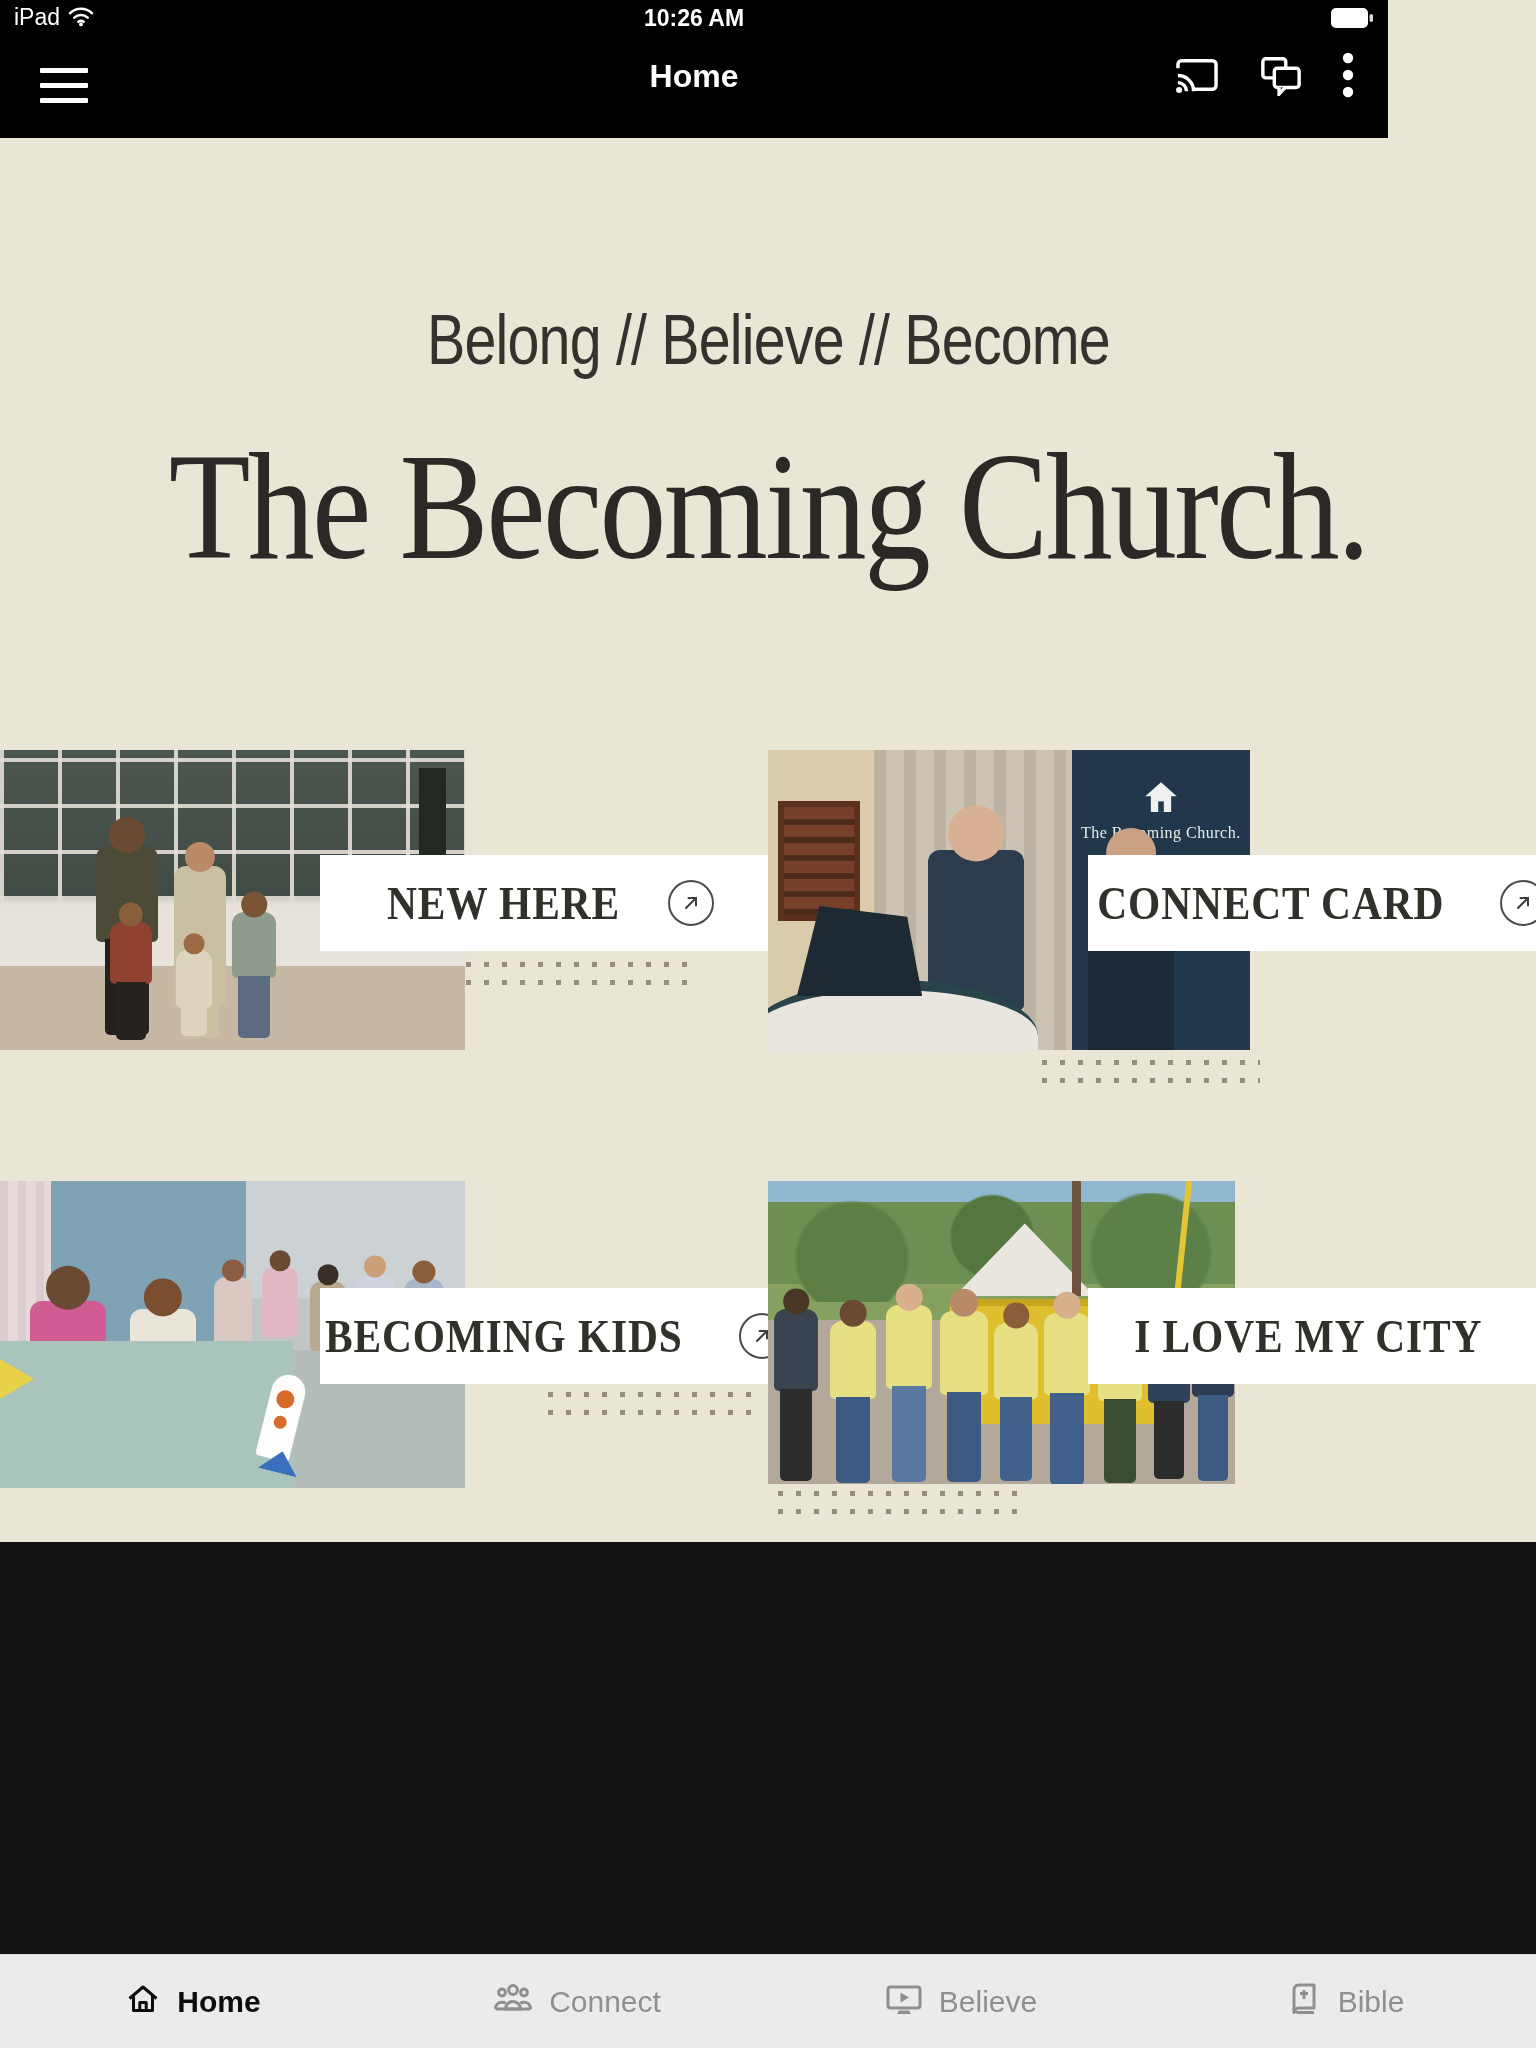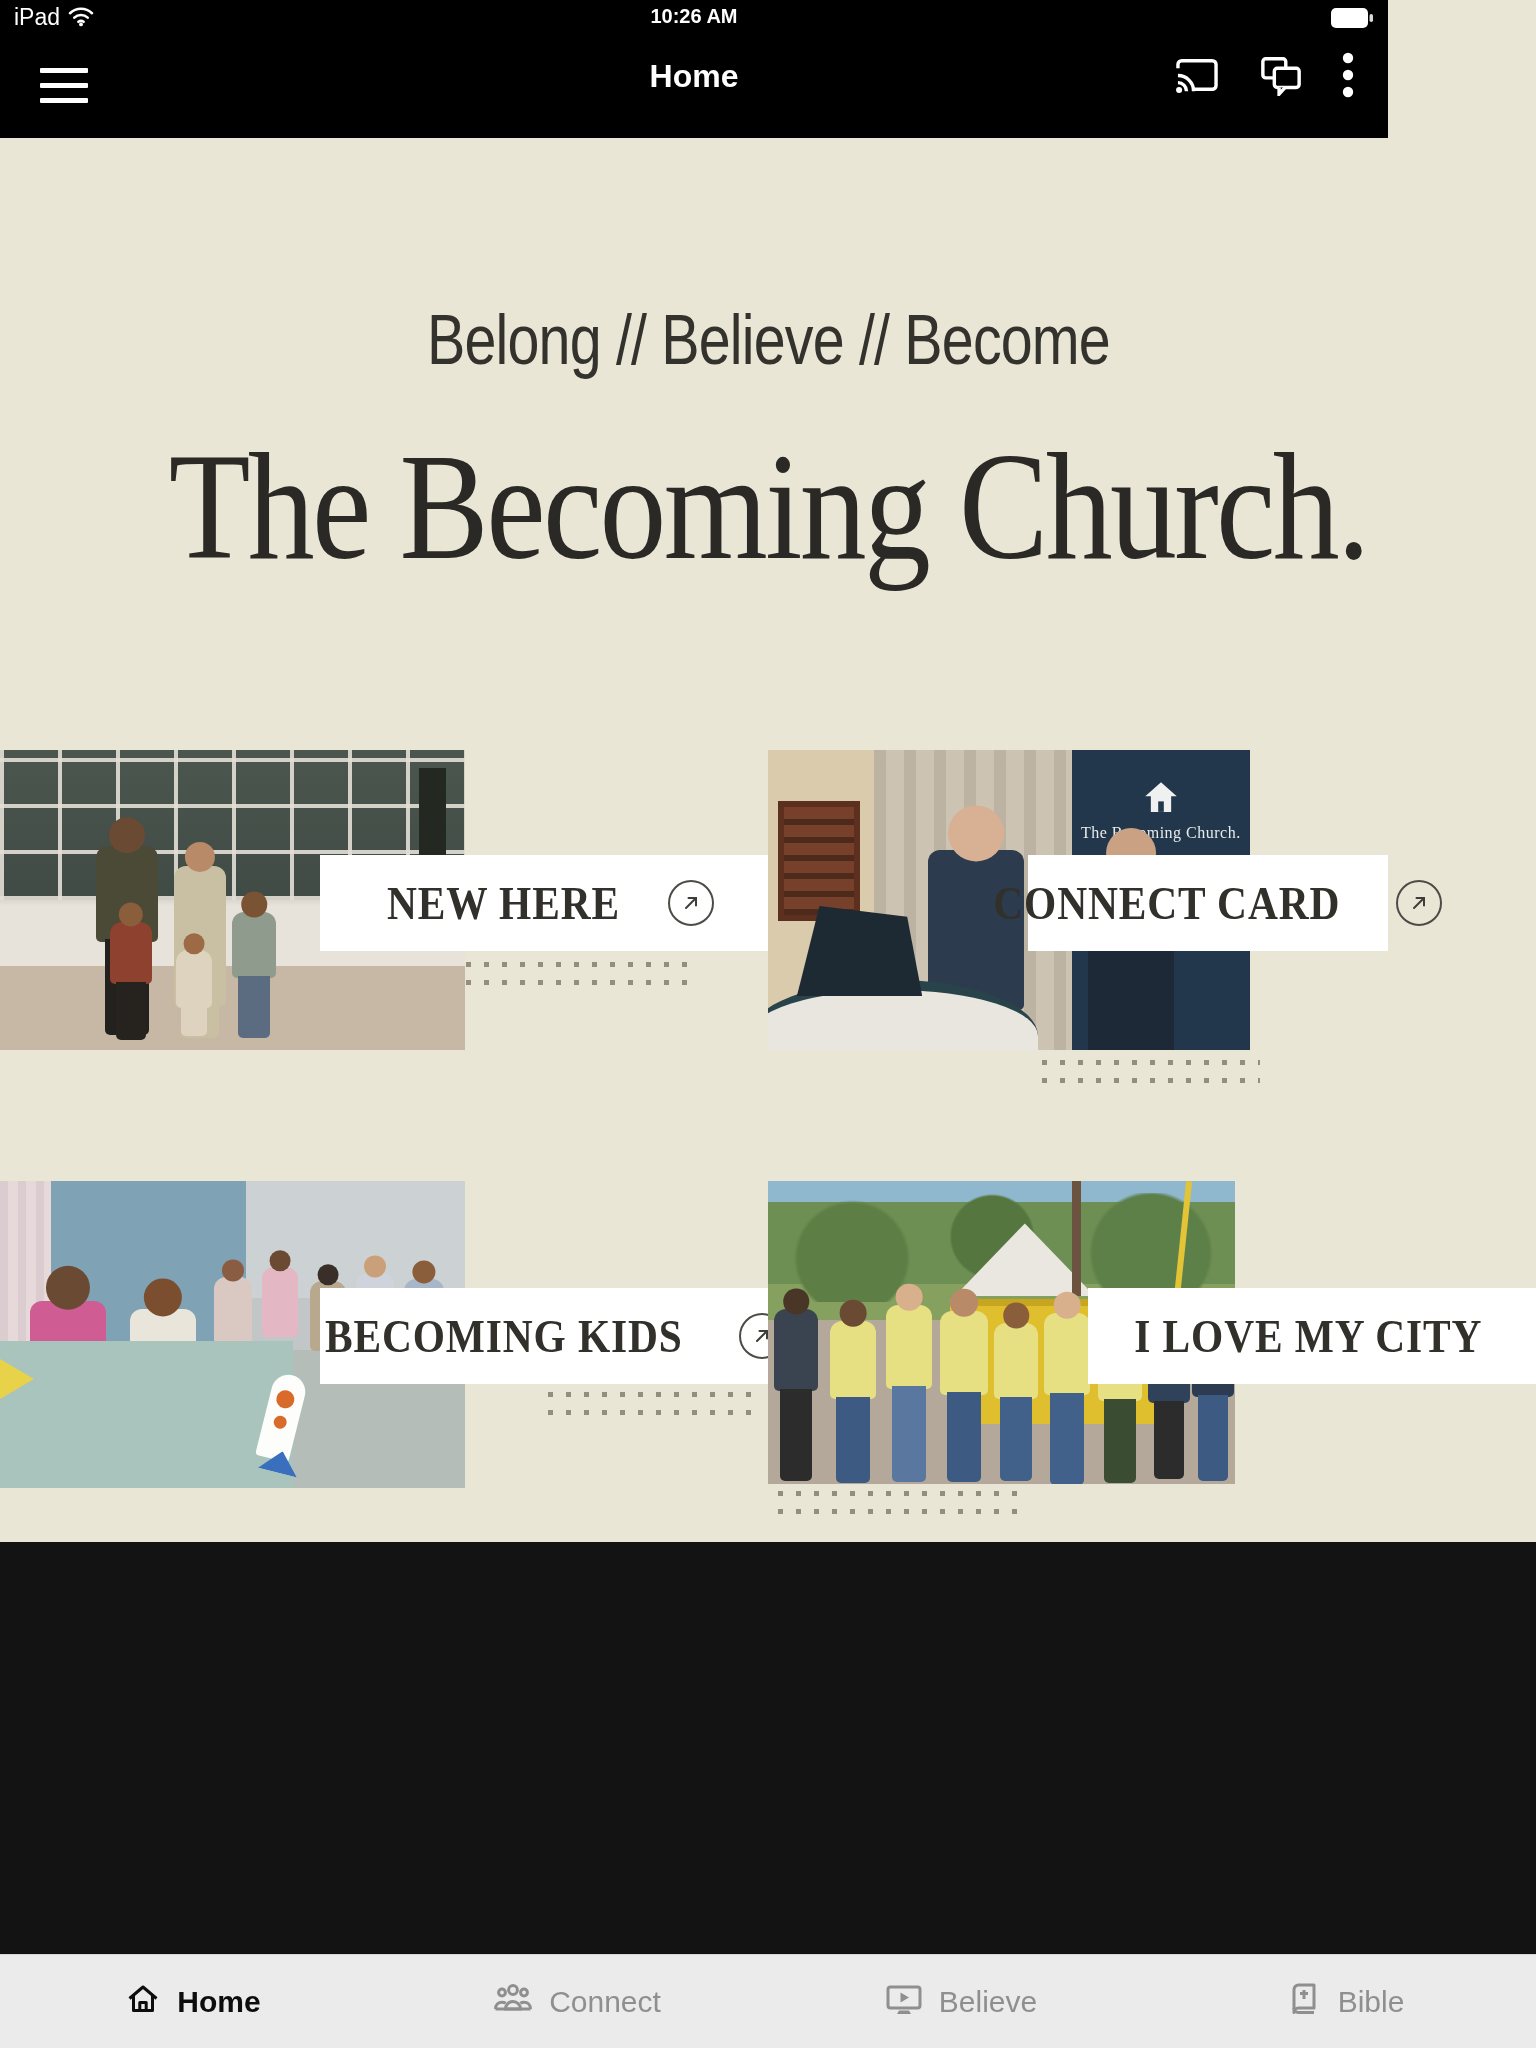--- a/index.html
+++ b/index.html
@@ -4,21 +4,21 @@
 <style>
   html,body{margin:0;padding:0;background:#444;}
   .screen{position:relative;width:1536px;height:2048px;background:#e9e6d6;overflow:hidden;
           font-family:"Liberation Sans","DejaVu Sans",sans-serif;}
 
   
   .topbar{position:absolute;left:0;top:0;width:1388px;height:138px;background:#000;color:#fff;}
   .statusbar{position:absolute;left:0;top:0;right:0;height:32px;display:flex;align-items:center;}
   .status-left{position:absolute;left:14px;top:4px;display:flex;align-items:center;gap:8px;}
   .carrier{font-size:23px;color:#fff;}
-  .status-time{position:absolute;left:0;right:0;text-align:center;top:5px;font-size:20px;font-weight:700;}
+  .status-time{position:absolute;left:0;right:0;text-align:center;top:5px;font-size:23px;font-weight:700;}
   .status-right{position:absolute;right:14px;top:7px;display:flex;align-items:center;}
   .navrow{position:absolute;left:0;right:0;top:32px;height:106px;}
   .hamburger{position:absolute;left:40px;top:36px;width:48px;height:36px;background:none;border:none;cursor:pointer;padding:0;}
   .hamburger span{display:block;height:5px;background:#fff;border-radius:1px;margin-bottom:10px;}
   .nav-title{position:absolute;left:0;right:0;top:26px;text-align:center;font-size:32px;font-weight:700;color:#fff;}
   .nav-actions{position:absolute;right:34px;top:20px;display:flex;align-items:center;gap:38px;}
   .icon-btn{background:none;border:none;padding:0;cursor:pointer;display:flex;align-items:center;}
 
   
   .kicker{position:absolute;left:0;right:0;top:300px;text-align:center;color:#34322d;font-size:70px;white-space:nowrap;}
@@ -82,21 +82,21 @@
               background:var(--legs,#555);border-radius:0 0 5px 5px;}
 
   
   .band{position:absolute;height:96px;background:#fff;display:flex;align-items:center;justify-content:center;
         gap:36px;text-decoration:none;cursor:pointer;}
   .band-label{font-family:"Liberation Serif","DejaVu Serif",serif;font-weight:700;font-size:46px;color:#32302b;
               letter-spacing:1px;white-space:nowrap;display:inline-block;transform:scaleX(.9);}
   .arrow-circle{width:42px;height:42px;border:2px solid #4d4b46;border-radius:50%;flex:0 0 auto;
                 display:flex;align-items:center;justify-content:center;}
   .band1{left:320px;top:855px;width:448px;}
-  .band2{left:1028px;top:855px;width:360px;}
+  .band2{left:1088px;top:855px;width:448px;}
   .band3{left:320px;top:1288px;width:450px;}
   .band4{left:1088px;top:1288px;width:448px;padding-left:37px;}
 
   
   .dots{position:absolute;}
   .dots .row{height:5px;margin-bottom:13px;opacity:.9;
              background:repeating-linear-gradient(to right,#8b8476 0 5px,transparent 5px 18px);}
   .dots1{left:466px;top:962px;width:230px;}
   .dots2{left:1042px;top:1060px;width:218px;}
   .dots3{left:548px;top:1392px;width:212px;}

